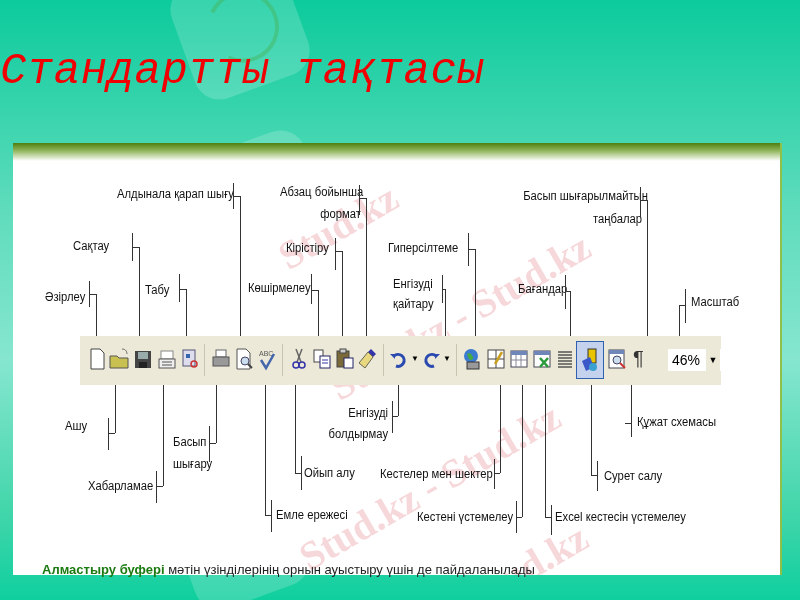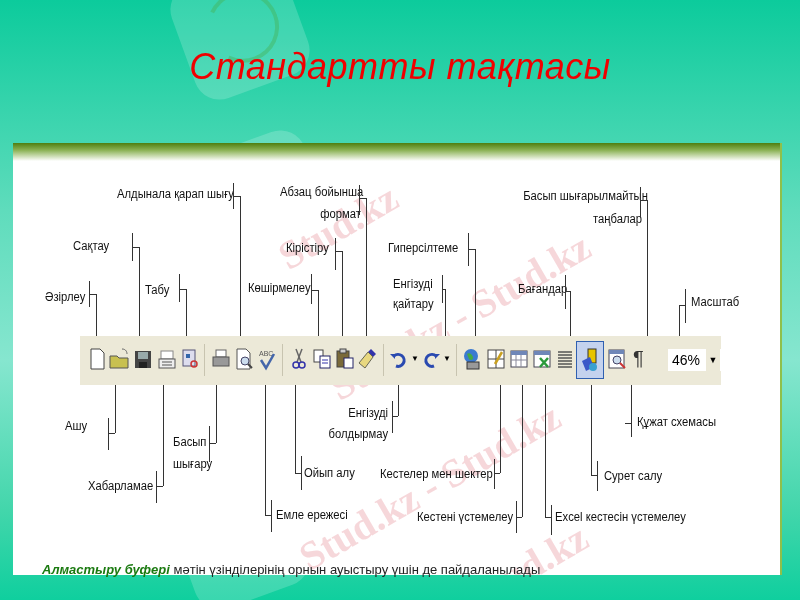--- a/index.html
+++ b/index.html
@@ -3,36 +3,36 @@
 <meta charset="utf-8">
 <style>
   html,body{margin:0;padding:0;}
   body{width:800px;height:600px;overflow:hidden;position:relative;
     font-family:"Liberation Sans",sans-serif;
     background:linear-gradient(180deg,#0ccb9c 0%,#5fdcbc 35%,#86e6cf 60%,#43d6ab 85%,#0fcf9e 100%);}
   .wm-logo{position:absolute;width:120px;height:120px;border-radius:26px;
     background:rgba(255,255,255,0.18);transform:rotate(-20deg);}
   .wm-logo::after{content:"";position:absolute;left:28px;top:22px;width:64px;height:64px;border-radius:50%;
     border:4px solid rgba(70,180,90,0.45);border-left-color:transparent;}
-  .title{position:absolute;left:0;right:0;top:46px;text-align:center;color:#f00000;
-    font-size:36px;font-style:italic;font-family:Liberation Sans, sans-serif;letter-spacing:0.5px;}
+  .title{position:absolute;left:0;right:0;top:46px;color:#f00000;
+    font-size:44px;font-style:italic;font-family:Liberation Mono, monospace;letter-spacing:0.5px;}
   .panel{position:absolute;left:13px;top:143px;width:767px;height:432px;background:#ffffff;
     border-right:2px solid #8fc04a;overflow:hidden;}
   .panel-top{position:absolute;left:0;top:0;right:0;height:18px;
     background:linear-gradient(180deg,#4f7e10 0%,#8bb255 40%,#ffffff 100%);}
   .toolbar{position:absolute;left:67px;top:193px;width:641px;height:49px;background:#ece9d8;}
   .ico{position:absolute;top:10px;width:22px;height:26px;}
   .lbl{position:absolute;font-size:12.5px;color:#111;white-space:nowrap;line-height:15px;transform:scaleX(0.9);transform-origin:left center;}
   .lbl.r{transform-origin:right center;text-align:right;}
   .ln{position:absolute;background:#333;}
   .zoombox{position:absolute;left:588px;top:13px;width:50px;height:22px;background:#fff;font-size:14px;line-height:22px;padding-left:4px;}
   .zoomdd{position:absolute;left:626px;top:13px;width:14px;height:22px;background:#ece9d8;font-size:9px;text-align:center;line-height:22px;}
   .sep{position:absolute;top:8px;width:1px;height:32px;background:#c8c4b0;}
   .bottom-text{position:absolute;left:42px;top:562px;font-size:13px;color:#222;white-space:nowrap;}
-  .bottom-text b{color:#1a7a10;font-style:italic;}
+  .bottom-text b{color:#1a7a10;}
   .wmtext{position:absolute;color:rgba(230,140,150,0.35);font-family:"Liberation Serif",serif;font-weight:bold;font-size:40px;transform:rotate(-30deg);white-space:nowrap;}
 </style>
 </head>
 <body>
 
 <div class="wm-logo" style="left:180px;top:-30px;"></div>
 <div class="wm-logo" style="left:200px;top:140px;"></div>
 <div class="wm-logo" style="left:180px;top:480px;"></div>
 
 <div class="title">Стандартты тақтасы</div>

